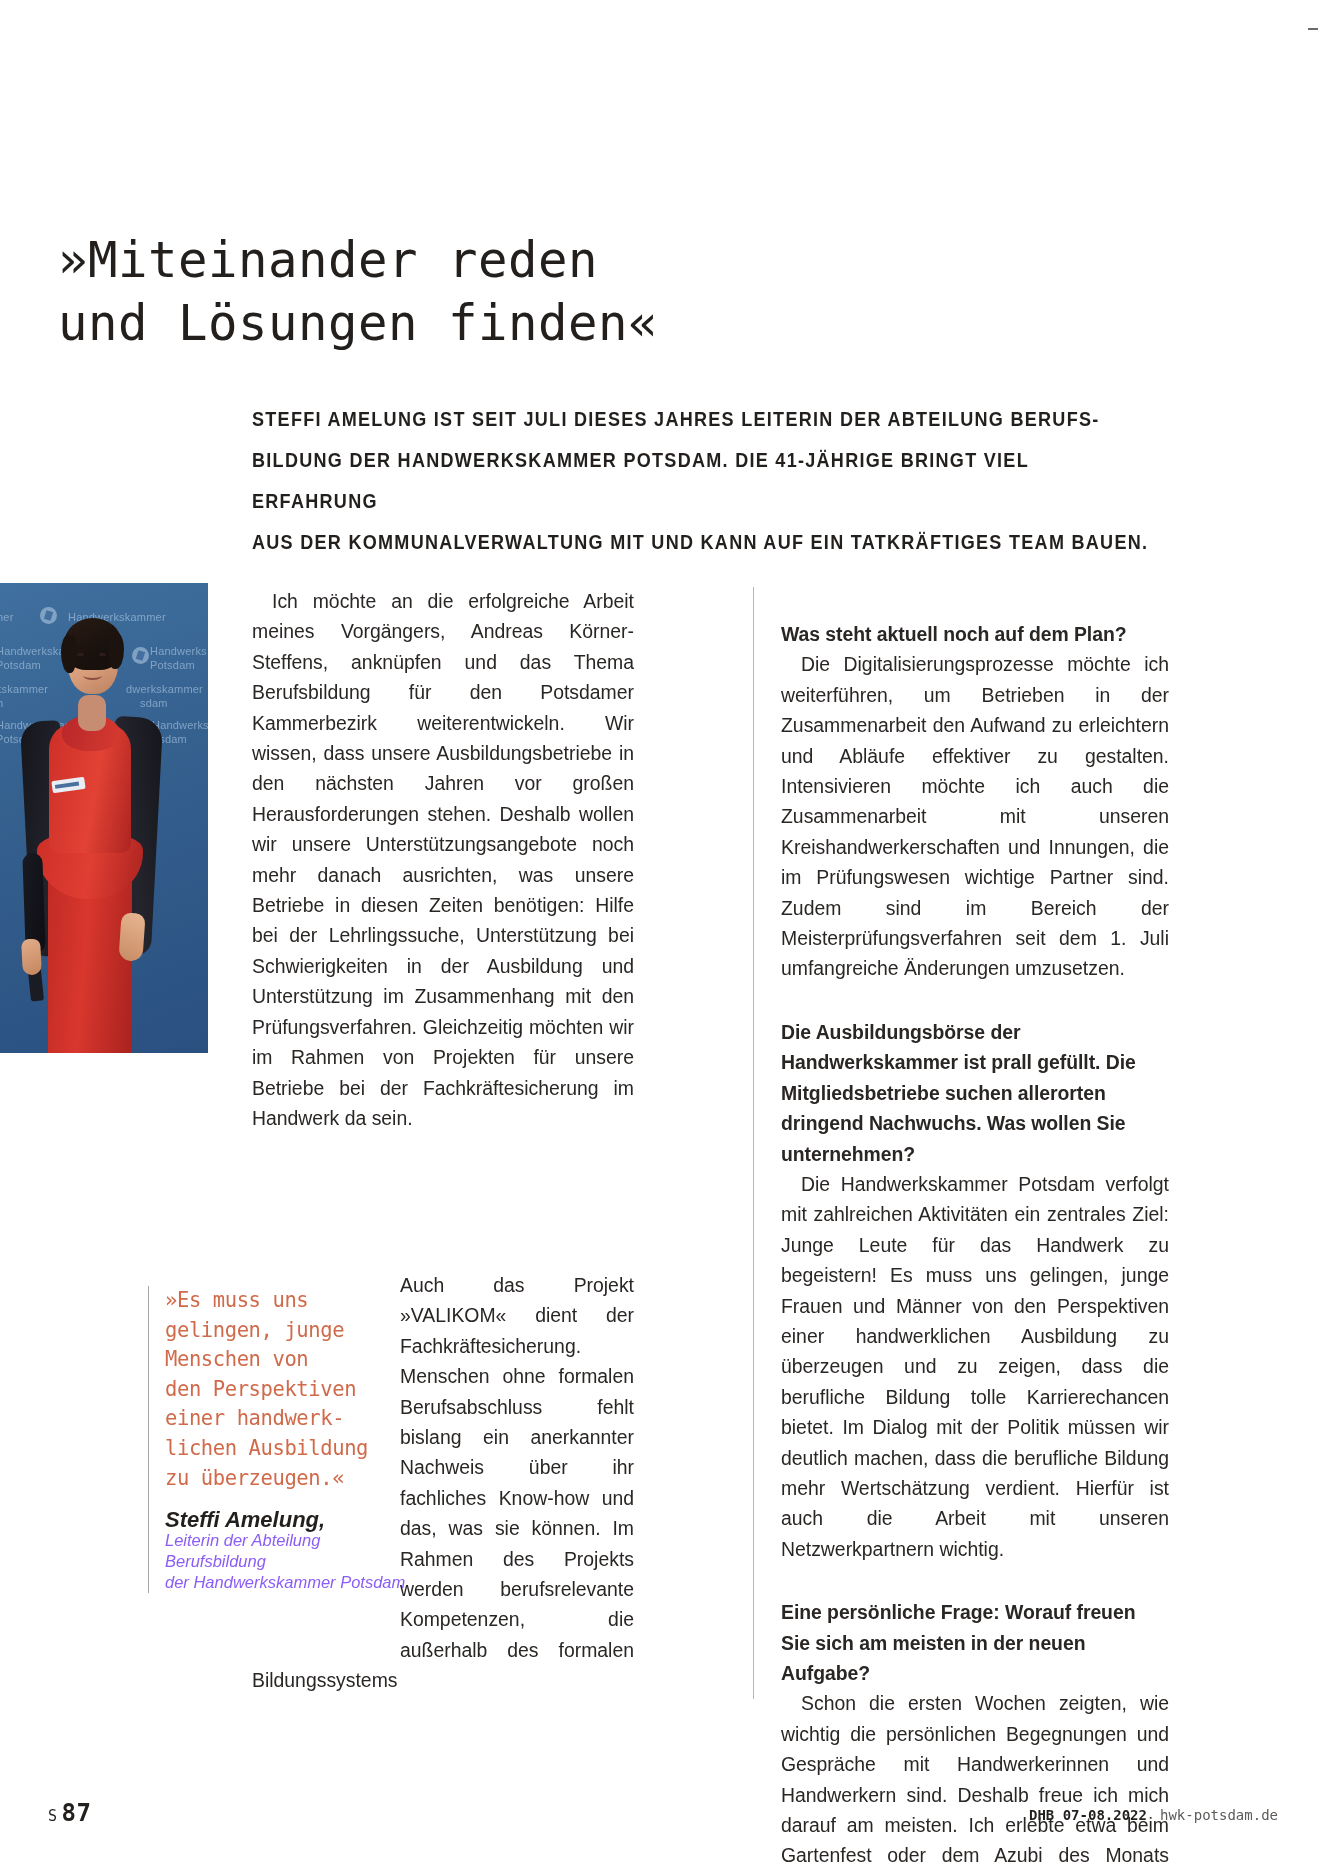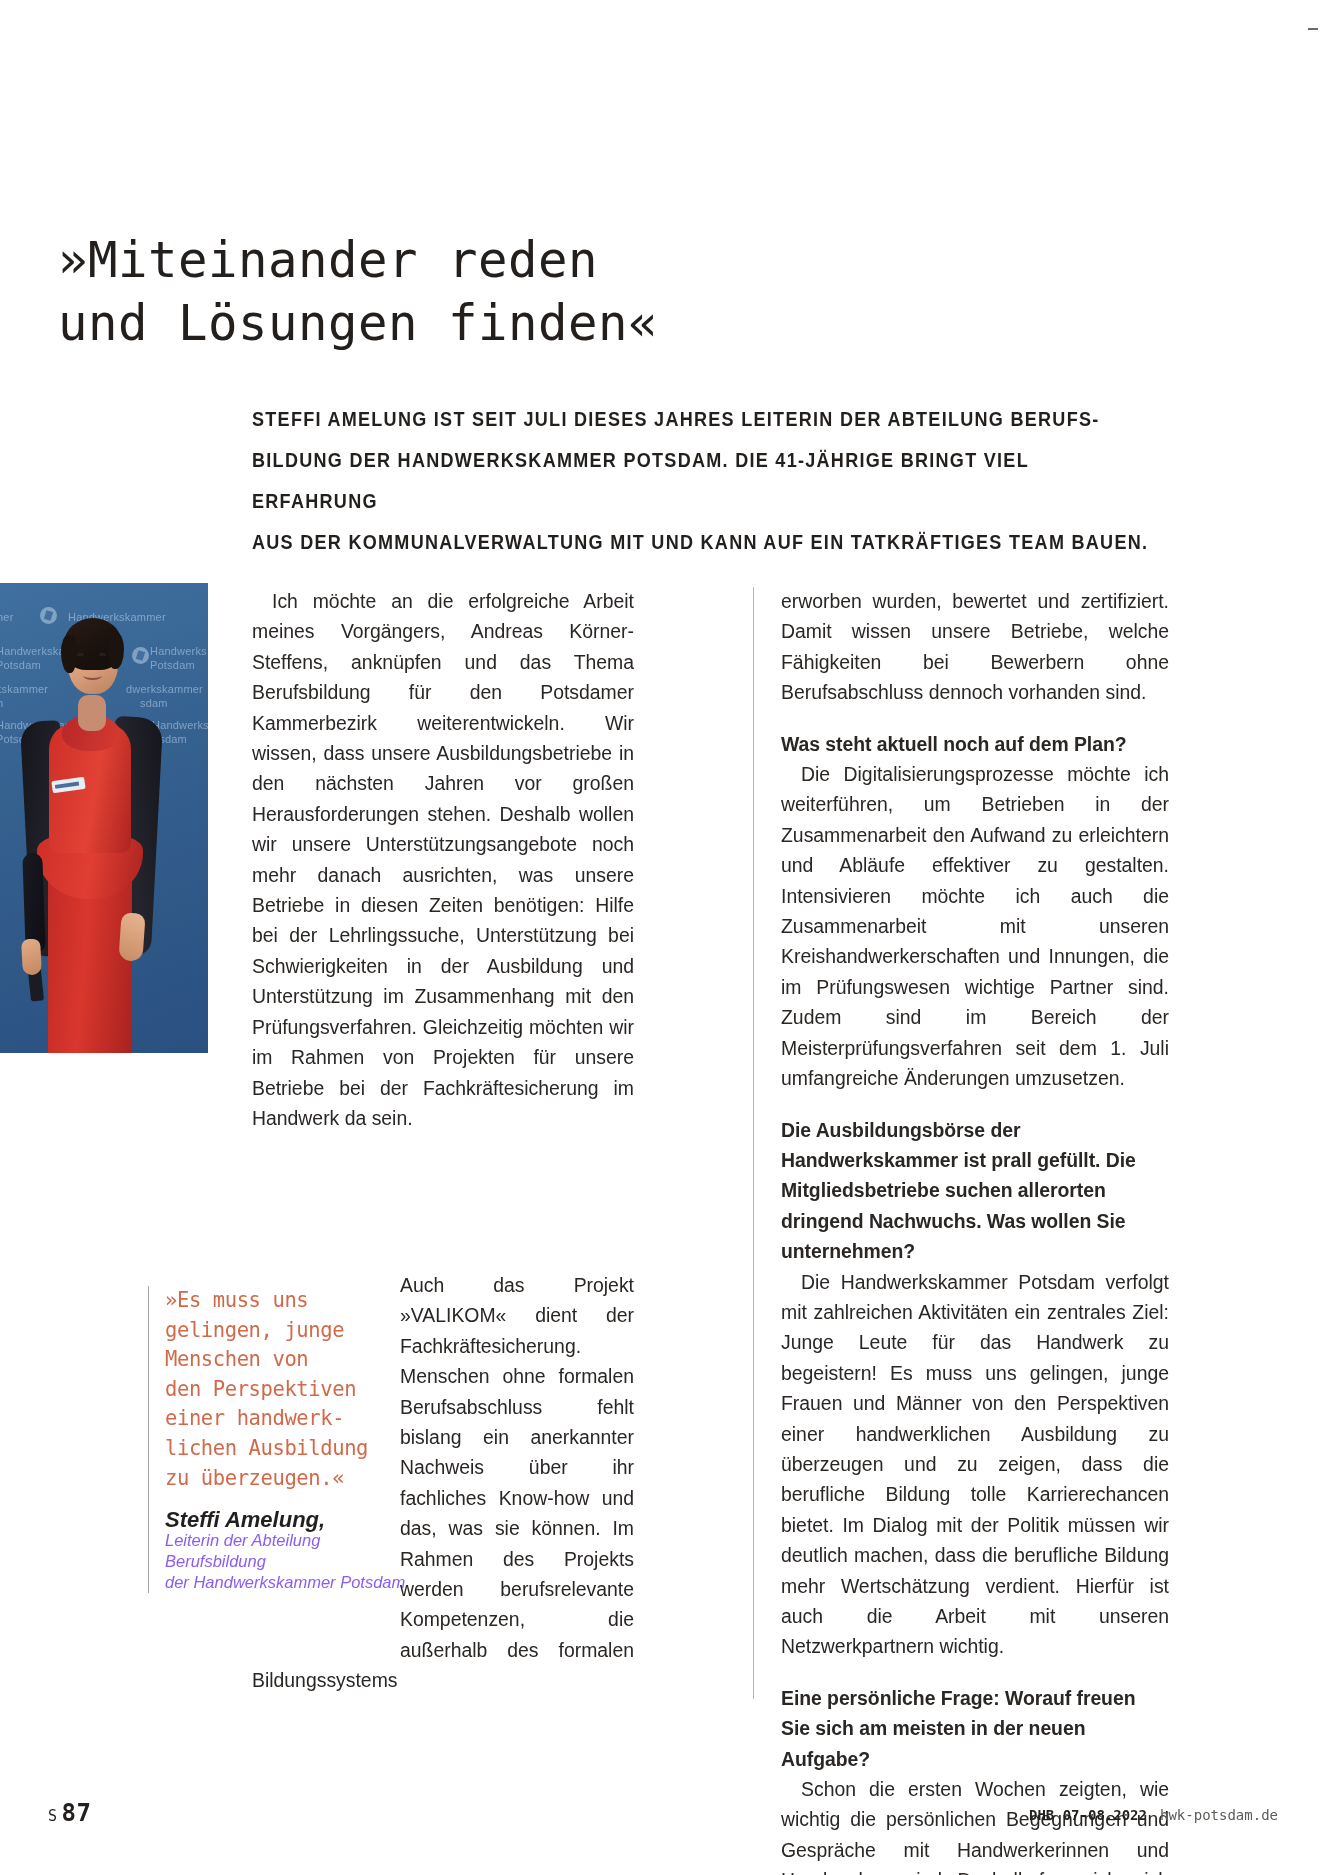--- a/index.html
+++ b/index.html
@@ -257,21 +257,21 @@
     text-align: justify;
   }
   .col-left  { left: 252px; top: 586px; width: 382px; }
   .col-right { left: 781px; top: 586px; width: 388px; }
 
   .col p { margin: 0; text-indent: 20px; }
   .col p.q {
     font-weight: 700;
     text-indent: 0;
     text-align: left;
-    margin-top: 21px;
+    margin-top: 33px;
     letter-spacing: -0.05px;
   }
   .col p.q.first { margin-top: 0; }
   .col p.a { margin-top: 0; }
 
   
   .narrow-wrap {
     position: absolute;
     left: 252px;
     top: 1240px;
@@ -434,21 +434,20 @@
 den Perspektiven
 einer handwerk-
 lichen Ausbildung
 zu überzeugen.«</div>
     <div class="pq-name">Steffi Amelung,</div>
     <div class="pq-role">Leiterin der Abteilung Berufsbildung
 der Handwerkskammer Potsdam</div>
   </aside>
 
   <div class="col col-right">
-    <p class="a" style="text-indent:0;">erworben wurden, bewertet und zertifiziert. Damit wissen unsere Betriebe, welche Fähigkeiten bei Bewerbern ohne Berufsabschluss dennoch vorhanden sind.</p>
     <p class="q">Was steht aktuell noch auf dem Plan?</p>
     <p class="a">Die Digitalisierungsprozesse möchte ich weiterführen, um Betrieben in der Zusammenarbeit den Aufwand zu erleichtern und Abläufe effektiver zu gestalten. Intensivieren möchte ich auch die Zusammenarbeit mit unseren Kreishandwerkerschaften und Innungen, die im Prüfungswesen wichtige Partner sind. Zudem sind im Bereich der Meisterprüfungsverfahren seit dem 1. Juli umfangreiche Änderungen umzusetzen.</p>
     <p class="q">Die Ausbildungsbörse der Handwerkskammer ist prall gefüllt. Die Mitgliedsbetriebe suchen allerorten dringend Nachwuchs. Was wollen Sie unternehmen?</p>
     <p class="a">Die Handwerkskammer Potsdam verfolgt mit zahlreichen Aktivitäten ein zentrales Ziel: Junge Leute für das Handwerk zu begeistern! Es muss uns gelingen, junge Frauen und Männer von den Perspektiven einer handwerklichen Ausbildung zu überzeugen und zu zeigen, dass die berufliche Bildung tolle Karrierechancen bietet. Im Dialog mit der Politik müssen wir deutlich machen, dass die berufliche Bildung mehr Wertschätzung verdient. Hierfür ist auch die Arbeit mit unseren Netzwerkpartnern wichtig.</p>
     <p class="q">Eine persönliche Frage: Worauf freuen Sie sich am meisten in der neuen Aufgabe?</p>
     <p class="a">Schon die ersten Wochen zeigten, wie wichtig die persönlichen Begegnungen und Gespräche mit Handwerkerinnen und Handwerkern sind. Deshalb freue ich mich darauf am meisten. Ich erlebte etwa beim Gartenfest oder dem Azubi des Monats Menschen im Handwerk, die dafür leben, was sie tun und die zu Recht stolz auf ihre Arbeit sind. Das begeistert mich! Auf genau diese Zusammenarbeit mit den Betrieben freue ich mich. Denn wir können nur gemeinsam unsere Ziele für mehr Ausbildung im Handwerk erreichen.</p>
   </div>
 
   <div class="footer-left">
     <span class="s">S</span><span class="num">87</span>

